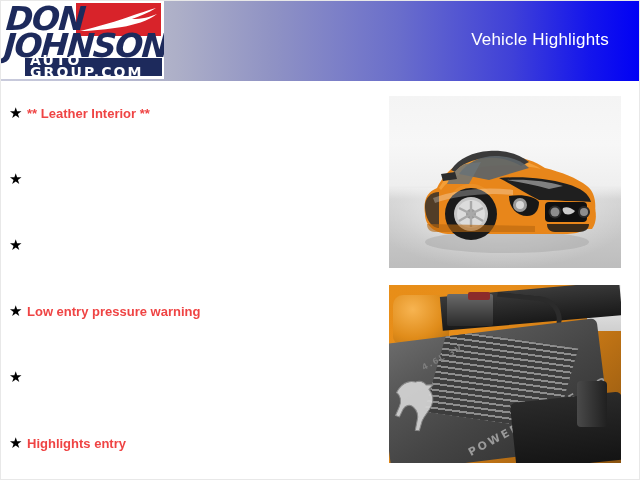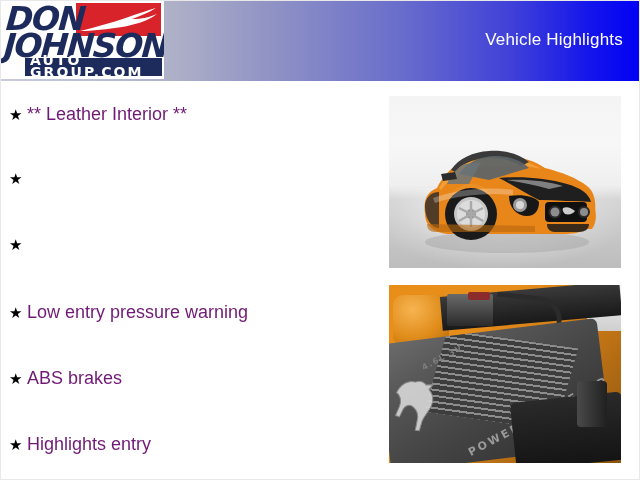--- a/index.html
+++ b/index.html
@@ -39,21 +39,21 @@
       #9093c4 42%,
       #6a6ecb 62%,
       #3f40d8 80%,
       #1415ec 92%,
       #0000f5 100%);
     overflow: hidden;
   }
 
   .header-title {
     position: absolute;
-    right: 18px;
+    right: 32px;
     top: 29px;
     color: #ffffff;
     font-size: 17px;
     letter-spacing: 0.2px;
     white-space: nowrap;
   }
 
   
   .logo {
     position: absolute;
@@ -159,23 +159,24 @@
     white-space: nowrap;
   }
   .highlight-star {
     display: inline-block;
     width: 18px;
     font-size: 15px;
     line-height: 15px;
     color: #000000;
   }
   .highlight-label {
-    font-size: 18px;
+    font-size: 13px;
     line-height: 18px;
-    color: #701a75;
+    color: #ef4444;
+    font-weight: bold;
   }
 
   
   .vehicle-photo {
     position: absolute;
     overflow: hidden;
     background: #ffffff;
   }
   .photo-exterior {
     left: 388px;
@@ -359,21 +360,20 @@
       </li>
       <li class="highlight-item" style="top:156px;">
         <span class="highlight-star">★</span>
       </li>
       <li class="highlight-item" style="top:222px;">
         <span class="highlight-star">★</span>
         <span class="highlight-label">Low entry pressure warning</span>
       </li>
       <li class="highlight-item" style="top:288px;">
         <span class="highlight-star">★</span>
-        <span class="highlight-label">ABS brakes</span>
       </li>
       <li class="highlight-item" style="top:354px;">
         <span class="highlight-star">★</span>
         <span class="highlight-label">Highlights entry</span>
       </li>
     </ul>
   </div>
 
   <div class="vehicle-photo photo-exterior">
     <div class="ext-backdrop"></div>

